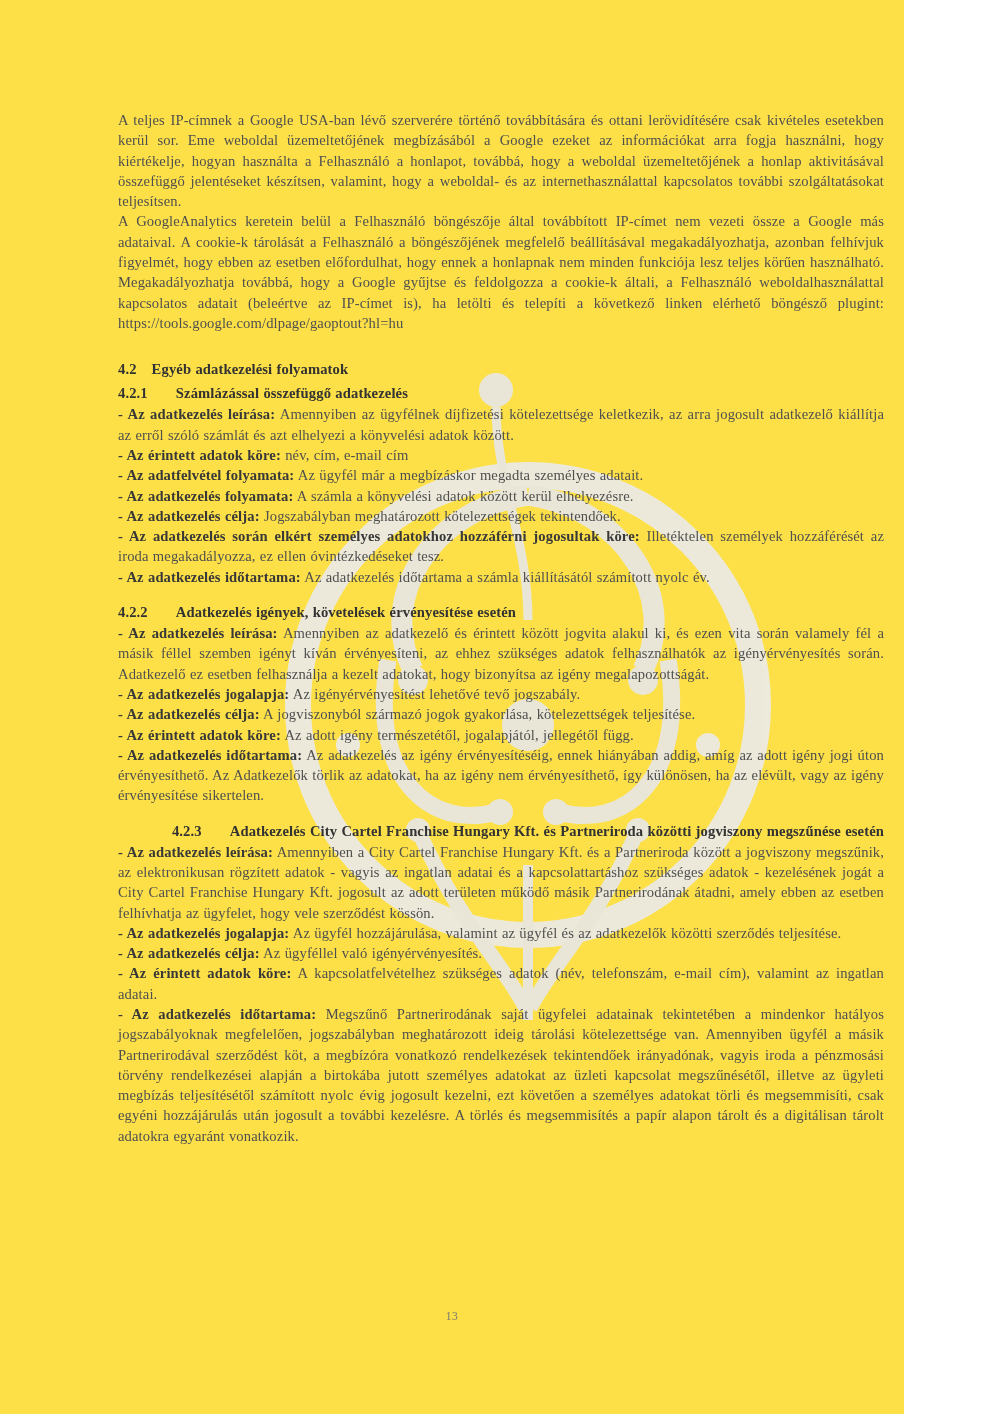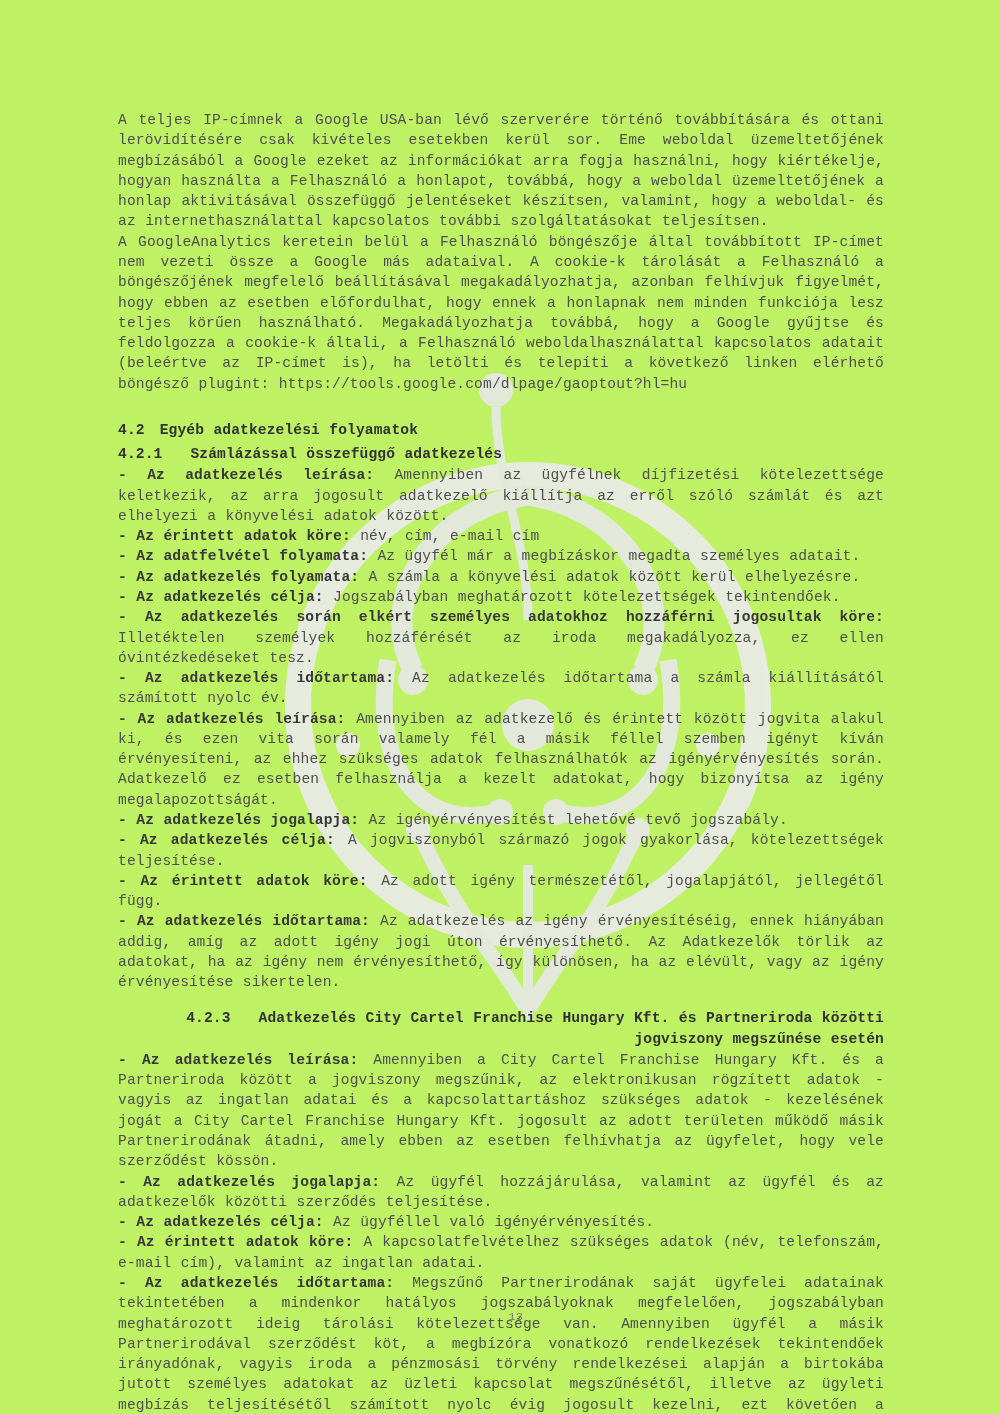--- a/index.html
+++ b/index.html
@@ -1,33 +1,33 @@
 <!DOCTYPE html>
 <html lang="hu"><head>
 <meta charset="utf-8">
 <style>
   html,body{margin:0;padding:0;background:#ffffff;}
-  .page{position:relative;width:1000px;height:1414px;background:#bef264;overflow:hidden;
-        font-family:Liberation Mono, monospace;}
+  .page{position:relative;width:904px;height:1414px;background:#fde047;overflow:hidden;
+        font-family:Liberation Serif, serif;}
   .watermark{position:absolute;left:228px;top:360px;width:612px;height:668px;z-index:0;}
   .content{position:absolute;left:118px;top:110px;width:766px;z-index:1;}
   .content p{margin:0;text-align:justify;font-size:14.6px;line-height:1.39;
              color:#4f4f4f;letter-spacing:.12px;word-spacing:.5px;}
   .content p b{color:#383838;font-weight:700;}
   .h1{font-size:16.6px;font-weight:700;color:#323232;margin-top:26px !important;
       text-align:left !important;letter-spacing:.1px;}
   .h1 .num{margin-right:15px;}
   .h2{font-size:15.4px;font-weight:700;color:#323232;margin-top:15px !important;
       text-align:right;letter-spacing:.1px;}
   .h2 .num{margin-right:28px;}
   .h2.first{margin-top:3px !important;}
   .h2.wrap{text-align:right;}
   .h1,.h2{line-height:1.45 !important;}
   .h1 *,.h2 *{color:#323232;font-weight:700;}
-  .pagenum{position:absolute;top:1310px;left:16px;width:100%;text-align:center;
+  .pagenum{position:absolute;top:1310px;left:0;width:100%;text-align:center;
            font-size:11.5px;color:#757575;z-index:1;letter-spacing:.5px;}
   .plink{color:#4f4f4f;text-decoration:none;}
 </style>
 </head>
 <body>
 
 <div class="page">
 
   <svg class="watermark" viewBox="0 0 612 668" aria-hidden="true">
     <g fill="none" stroke="#e7e7e7" opacity="0.9">
@@ -63,20 +63,21 @@
     <p class="h2 first"><span class="num">4.2.1</span><span>Számlázással összefüggő adatkezelés</span></p>
 
     <p><b>- Az adatkezelés leírása:</b> <span>Amennyiben az ügyfélnek díjfizetési kötelezettsége keletkezik, az arra jogosult adatkezelő kiállítja az erről szóló számlát és azt elhelyezi a könyvelési adatok között.</span></p>
     <p><b>- Az érintett adatok köre:</b> <span>név, cím, e-mail cím</span></p>
     <p><b>- Az adatfelvétel folyamata:</b> <span>Az ügyfél már a megbízáskor megadta személyes adatait.</span></p>
     <p><b>- Az adatkezelés folyamata:</b> <span>A számla a könyvelési adatok között kerül elhelyezésre.</span></p>
     <p><b>- Az adatkezelés célja:</b> <span>Jogszabályban meghatározott kötelezettségek tekintendőek.</span></p>
     <p><b>- Az adatkezelés során elkért személyes adatokhoz hozzáférni jogosultak köre:</b> <span>Illetéktelen személyek hozzáférését az iroda megakadályozza, ez ellen óvintézkedéseket tesz.</span></p>
     <p><b>- Az adatkezelés időtartama:</b> <span>Az adatkezelés időtartama a számla kiállításától számított nyolc év.</span></p>
 
+    <p class="h2"><span class="num">4.2.2</span><span>Adatkezelés igények, követelések érvényesítése esetén</span></p>
 
     <p><b>- Az adatkezelés leírása:</b> <span>Amennyiben az adatkezelő és érintett között jogvita alakul ki, és ezen vita során valamely fél a másik féllel szemben igényt kíván érvényesíteni, az ehhez szükséges adatok felhasználhatók az igényérvényesítés során. Adatkezelő ez esetben felhasználja a kezelt adatokat, hogy bizonyítsa az igény megalapozottságát.</span></p>
     <p><b>- Az adatkezelés jogalapja:</b> <span>Az igényérvényesítést lehetővé tevő jogszabály.</span></p>
     <p><b>- Az adatkezelés célja:</b> <span>A jogviszonyból származó jogok gyakorlása, kötelezettségek teljesítése.</span></p>
     <p><b>- Az érintett adatok köre:</b> <span>Az adott igény természetétől, jogalapjától, jellegétől függ.</span></p>
     <p><b>- Az adatkezelés időtartama:</b> <span>Az adatkezelés az igény érvényesítéséig, ennek hiányában addig, amíg az adott igény jogi úton érvényesíthető. Az Adatkezelők törlik az adatokat, ha az igény nem érvényesíthető, így különösen, ha az elévült, vagy az igény érvényesítése sikertelen.</span></p>
 
     <p class="h2 wrap"><span class="num">4.2.3</span><span>Adatkezelés City Cartel Franchise Hungary Kft. és Partneriroda közötti jogviszony megszűnése esetén</span></p>
 
     <p><b>- Az adatkezelés leírása:</b> <span>Amennyiben a City Cartel Franchise Hungary Kft. és a Partneriroda között a jogviszony megszűnik, az elektronikusan rögzített adatok - vagyis az ingatlan adatai és a kapcsolattartáshoz szükséges adatok - kezelésének jogát a City Cartel Franchise Hungary Kft. jogosult az adott területen működő másik Partnerirodának átadni, amely ebben az esetben felhívhatja az ügyfelet, hogy vele szerződést kössön.</span></p>

